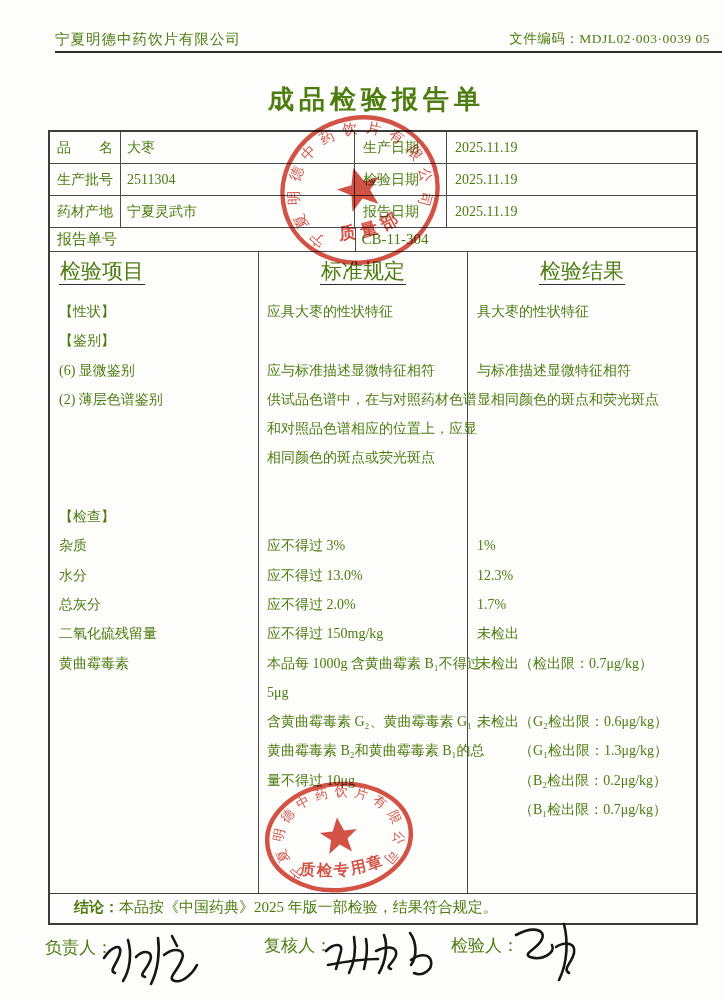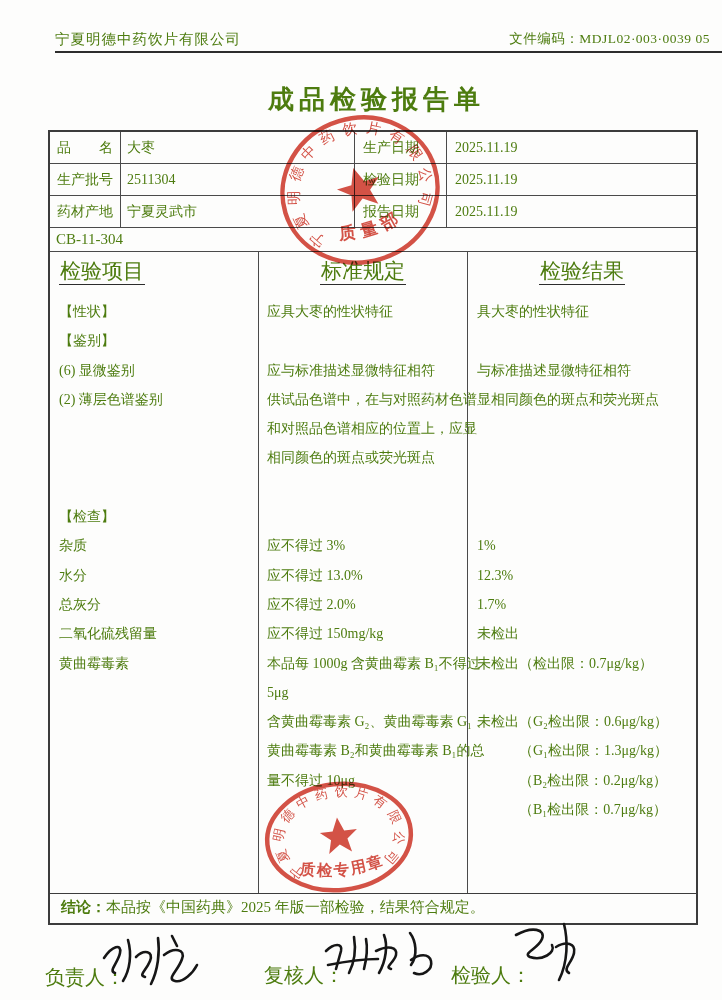--- a/index.html
+++ b/index.html
@@ -32,24 +32,24 @@
   .rcol1 .colhead{text-align:left;padding-left:9px;}
   .rcol2 .colhead,.rcol3 .colhead{text-align:center;}
   .colhead span{border-bottom:1.5px solid #2c2c2c;padding:0 1px 1px 1px;}
   .lines{position:absolute;left:0;right:0;top:45px;}
   .tline{height:29.3px;line-height:29.3px;font-size:14px;white-space:pre;overflow:visible;}
   .rcol1 .tline{padding-left:9px;}
   .rcol2 .tline{padding-left:8px;}
   .rcol3 .tline{padding-left:9px;}
   
   .conclusion{position:relative;width:100%;height:44px;border-top:1.5px solid #3c3c3c;
-              line-height:27px;font-size:15px;padding-left:11px;white-space:pre;}
+              line-height:27px;font-size:15px;padding-left:24px;white-space:pre;}
   .conclusion b{font-weight:bold;}
   
-  .sig-label{position:absolute;font-size:20px;margin-top:28px;}
+  .sig-label{position:absolute;font-size:17px;}
   .sig-svg{position:absolute;}
   .sig-svg path{fill:none;stroke:#161616;stroke-width:2.6;stroke-linecap:round;stroke-linejoin:round;}
   
   .stamp{position:absolute;pointer-events:none;mix-blend-mode:multiply;opacity:.88;}
   .stamp text{font-family:"Liberation Serif","DejaVu Serif",serif;fill:#cf3a2d;}
 </style>
 </head>
 <body>
 
 <div class="page">
@@ -74,20 +74,21 @@
       <div class="cell c-l2">检验日期</div>
       <div class="cell c-v2">2025.11.19</div>
     </div>
     <div class="irow">
       <div class="cell c-l1">药材产地</div>
       <div class="cell c-v1">宁夏灵武市</div>
       <div class="cell c-l2">报告日期</div>
       <div class="cell c-v2">2025.11.19</div>
     </div>
     <div class="rrow">
+      <div class="c-a">报告单号</div>
       <div class="c-b">CB-11-304</div>
     </div>
 
     <div class="results">
       <div class="rcol rcol1">
         <div class="colhead"><span>检验项目</span></div>
         <div class="lines">
             <div class="tline">【性状】</div>
             <div class="tline">【鉴别】</div>
             <div class="tline">(6) 显微鉴别</div>

